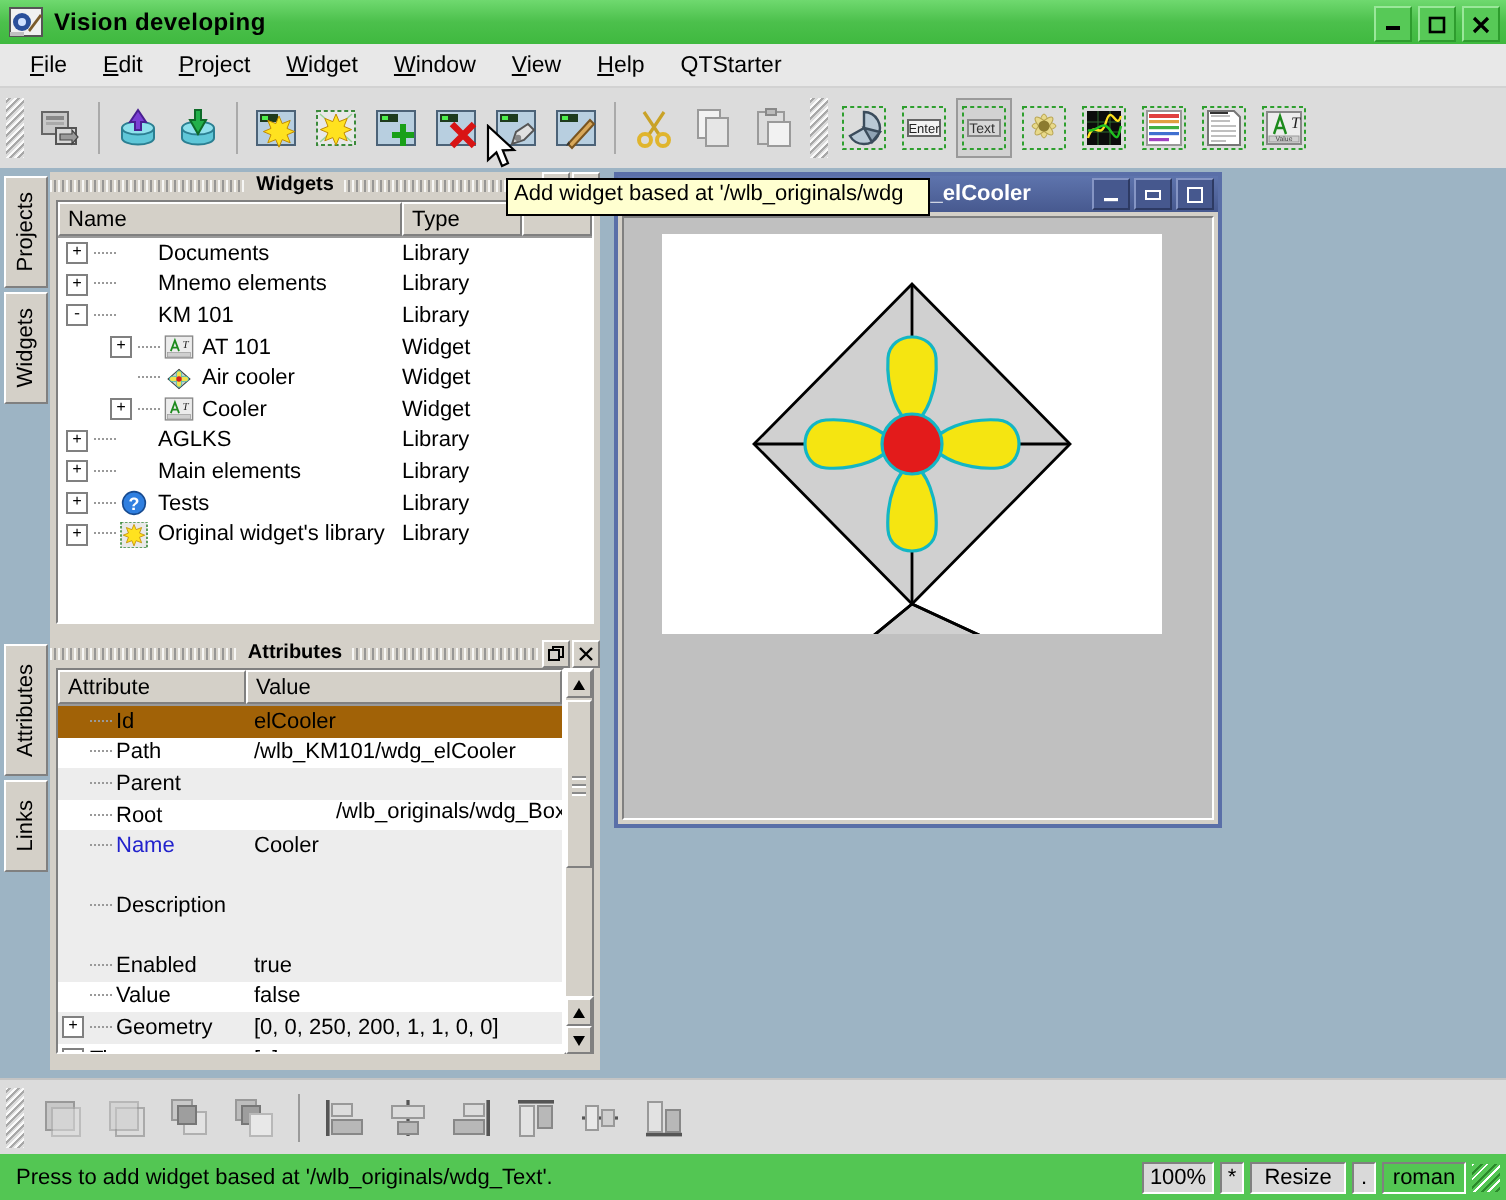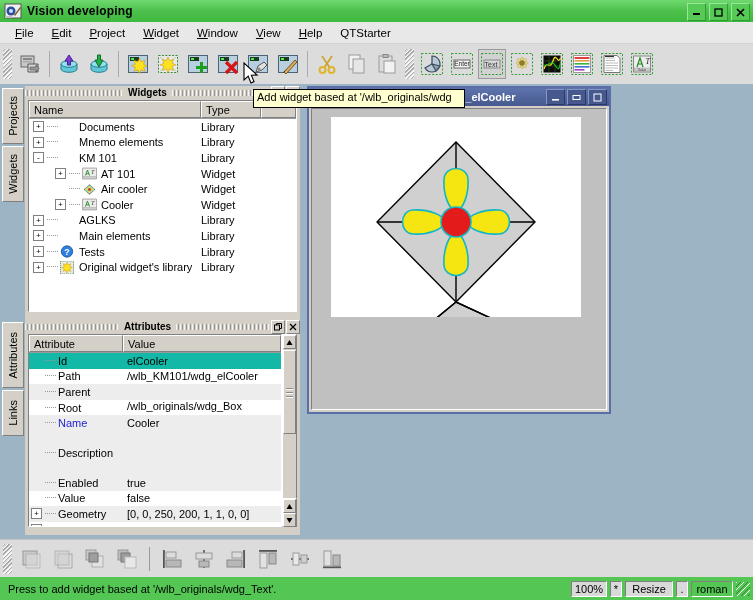--- a/index.html
+++ b/index.html
@@ -541,37 +541,37 @@
               <path d="M1 1 L7 7 M7 1 L1 7" stroke="#000" stroke-width="1.2"></path>
             </svg>
         </div>
       </div>
       <div class="view" style="position:absolute;left:3px;top:14px;width:254px;height:193px;">
         <div class="hdr">
           <div style="width:94px;">Attribute</div>
           <div style="flex:1;">Value</div>
         </div>
         <div id="attr-rows">
-            <div class="row" style="background: #14b8a6;">
+            <div class="row" style="background: #a16207;">
               <span class="c1" style="width:94px;padding-left:2px;box-sizing:border-box;">
                 <span class="expander" style="visibility:hidden"></span>
                 <span class="dotline"></span>
                 <span>Id</span>
               </span>
               <span style="flex:1;padding-left:4px;">elCooler</span>
             </div>
             <div class="row" style="background: rgb(255, 255, 255);">
               <span class="c1" style="width:94px;padding-left:2px;box-sizing:border-box;">
                 <span class="expander" style="visibility:hidden"></span>
                 <span class="dotline"></span>
                 <span>Path</span>
               </span>
               <span style="flex:1;padding-left:4px;">/wlb_KM101/wdg_elCooler</span>
             </div>
-            <div class="row" style="background: rgb(237, 237, 237);">
+            <div class="row" style="background: rgb(237, 237, 237); gap: 41px;">
               <span class="c1" style="width:94px;padding-left:2px;box-sizing:border-box;">
                 <span class="expander" style="visibility:hidden"></span>
                 <span class="dotline"></span>
                 <span>Parent</span>
               </span>
               <span style="flex:1;padding-left:4px;margin-top:28px;">/wlb_originals/wdg_Box</span>
             </div>
             <div class="row" style="background: rgb(255, 255, 255);">
               <span class="c1" style="width:94px;padding-left:2px;box-sizing:border-box;">
                 <span class="expander" style="visibility:hidden"></span>

